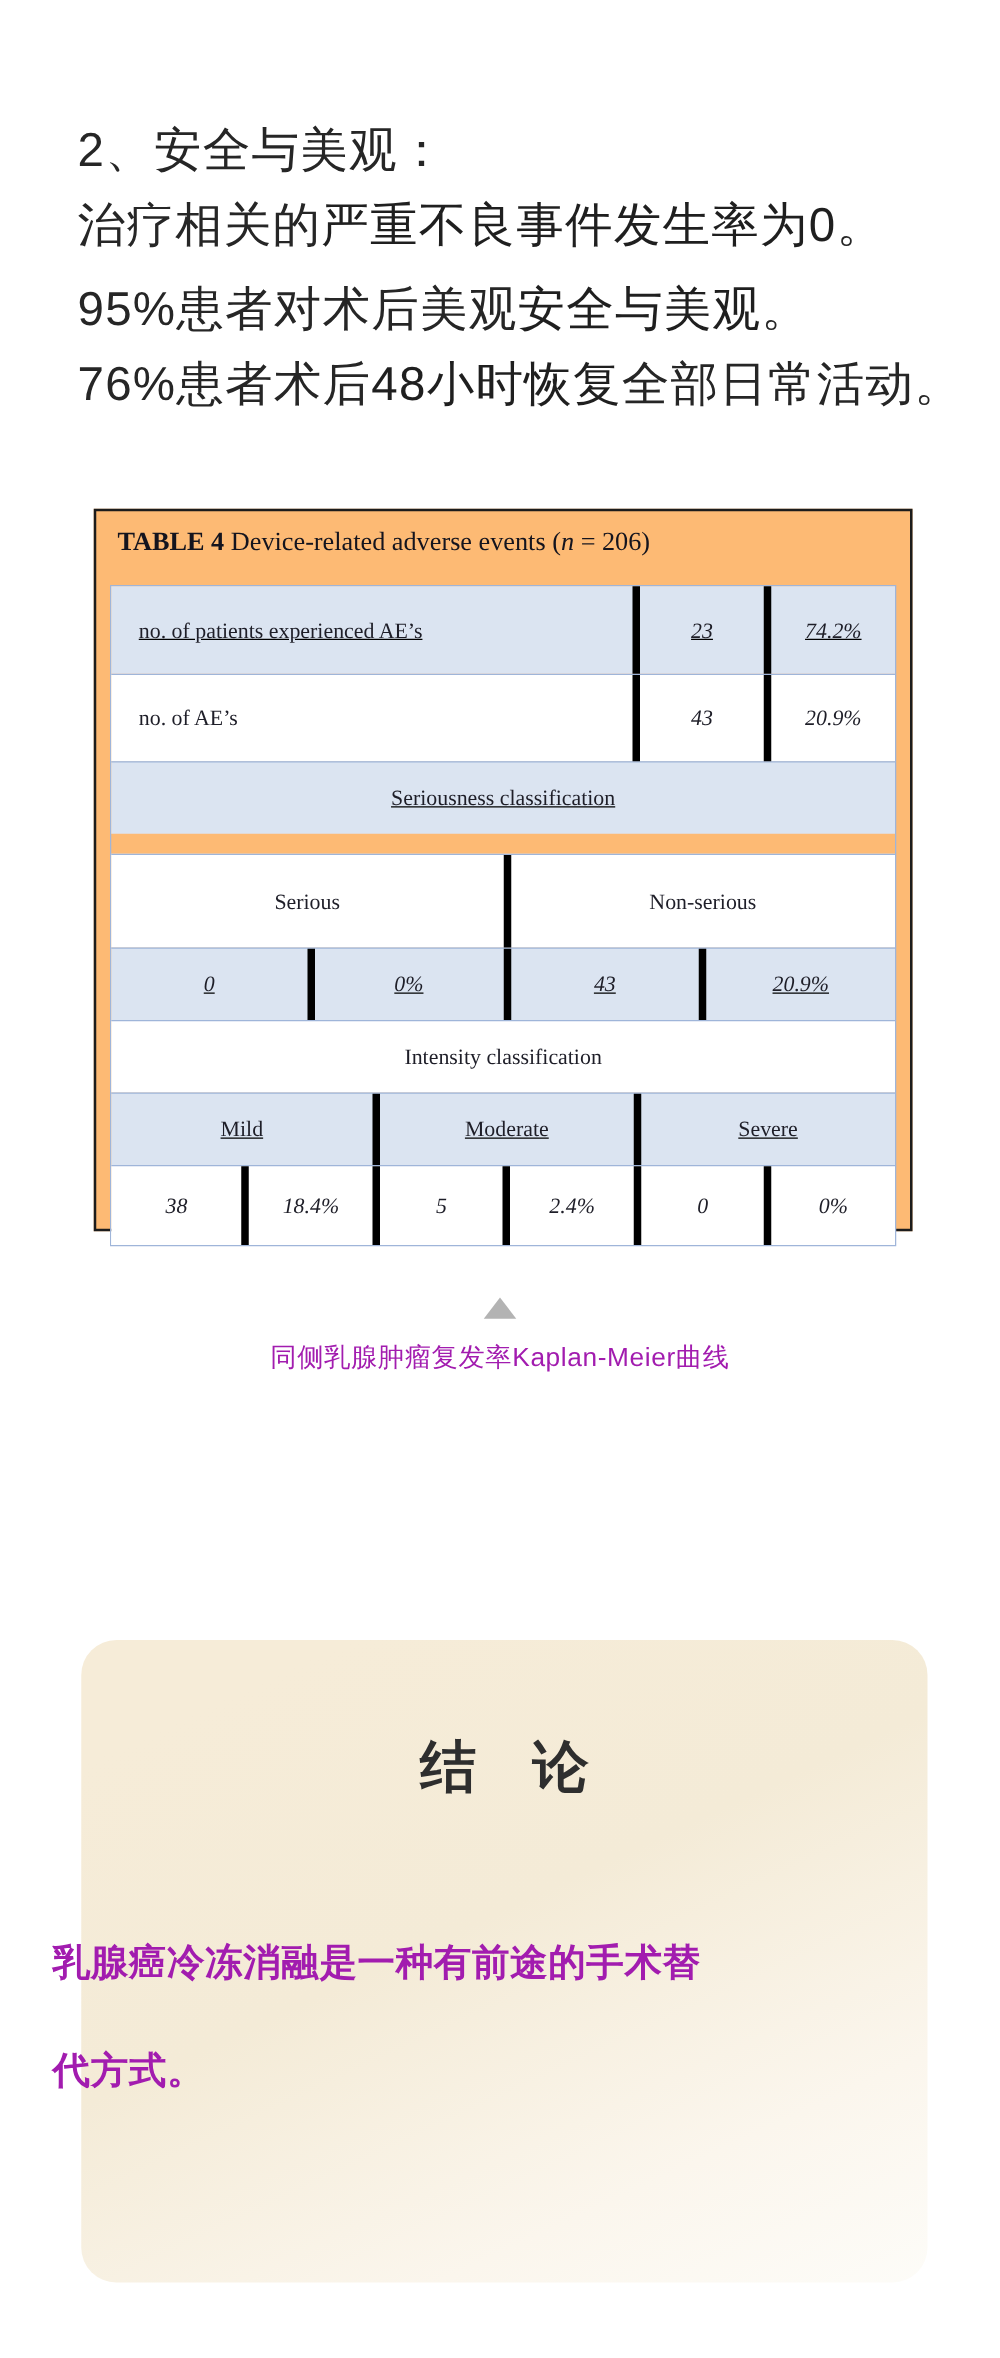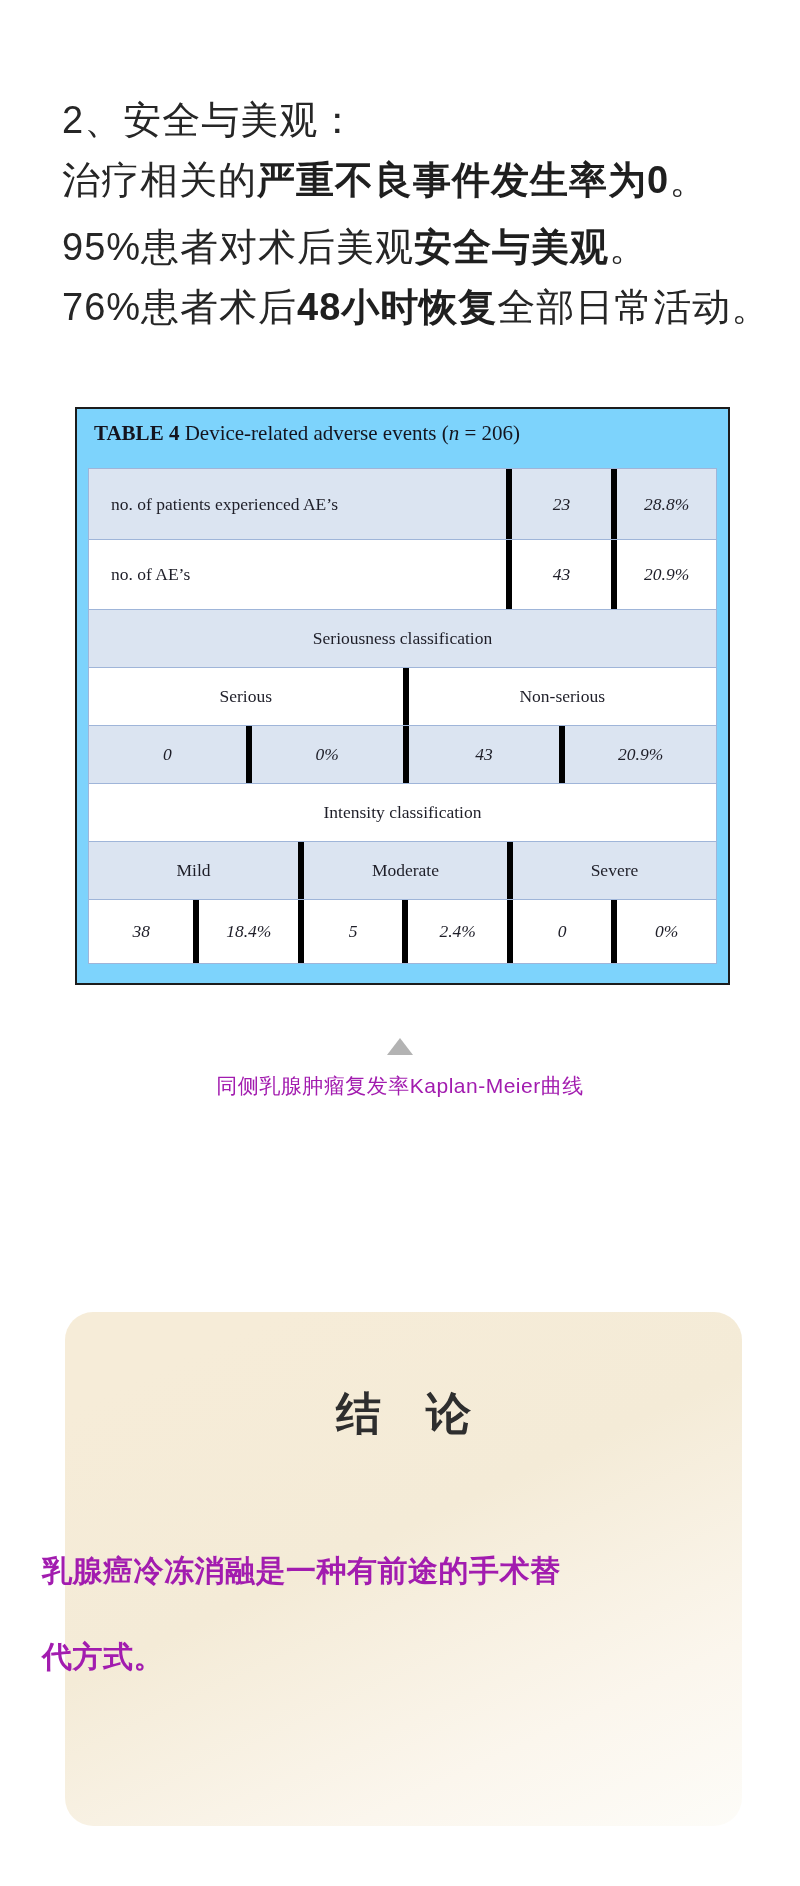--- a/index.html
+++ b/index.html
@@ -2,42 +2,42 @@
 <html><head>
 <meta charset="utf-8">
 <style>
   html,body{margin:0;padding:0;background:#ffffff;}
   #page{position:relative;width:800px;height:1886px;background:#ffffff;overflow:hidden;
         font-family:"Liberation Sans","DejaVu Sans",sans-serif;}
 
   
   .intro-line{position:absolute;left:62px;font-size:38px;color:#262626;
               letter-spacing:1px;white-space:nowrap;font-weight:400;}
-  .intro-line b{font-weight:700;color:#1f1f1f;}
+  .intro-line b{font-weight:400;color:#1f1f1f;}
 
   
   #table-box{position:absolute;left:75px;top:407px;width:655px;height:578px;
-             background:#7dd3fc;border:2px solid #1c1c1c;box-sizing:border-box;}
+             background:#fdba74;border:2px solid #1c1c1c;box-sizing:border-box;}
   #table-title{position:absolute;left:17px;top:12px;
                font-family:"Liberation Serif","DejaVu Serif",serif;
                font-size:21px;color:#14141e;white-space:nowrap;}
   #table-title .tb{font-weight:700;}
   #table-title .it{font-style:italic;}
   #grid{position:absolute;left:11px;right:11px;top:59px;
         border:1px solid #9fb5d9;box-sizing:border-box;}
   .row{display:flex;width:100%;box-sizing:border-box;}
   .row + .row{border-top:1px solid #9fb5d9;}
-  .blue{background:#dbe4f1;}
+  .blue{background:#dbe4f1;text-decoration:underline;}
   .white{background:#ffffff;}
   .cell{display:flex;align-items:center;justify-content:center;box-sizing:border-box;
         font-family:"Liberation Serif","DejaVu Serif",serif;font-size:17.5px;color:#1e1e28;}
   .cell + .cell{border-left:6px solid #000000;}
   .cell.lbl{justify-content:flex-start;padding-left:22px;}
   .num{font-style:italic;}
-  .hA{height:70px;} .hB{height:70px;} .hC{height:58px;} .hD{height:58px;}
+  .hA{height:70px;} .hB{height:70px;} .hC{height:58px;} .hD{height:75px;margin-top:16px;}
   .hE{height:58px;} .hF{height:58px;} .hG{height:58px;} .hH{height:64px;}
   .w-label{width:66.5%;} .w-count{width:16.8%;} .w-pct{width:16.7%;}
   .w-half{width:50%;} .w-quarter{width:25%;} .w-third{width:33.333%;} .w-sixth{width:16.666%;}
   .w-full{width:100%;}
 
   
   #fig-triangle{position:absolute;left:387px;top:1038px;width:0;height:0;
                 border-left:13px solid transparent;border-right:13px solid transparent;
                 border-bottom:17px solid #b3b3b3;}
   #fig-caption{position:absolute;left:0;top:1072px;width:800px;text-align:center;
@@ -77,21 +77,21 @@
     <div id="table-title">
       <span class="tb">TABLE 4</span>
       <span>Device-related adverse events (</span><span class="it">n</span><span> = 206)</span>
     </div>
 
     <div id="grid">
 
       <div class="row hA blue">
         <div class="cell lbl w-label">no. of patients experienced AE’s</div>
         <div class="cell num w-count">23</div>
-        <div class="cell num w-pct">28.8%</div>
+        <div class="cell num w-pct">74.2%</div>
       </div>
 
       <div class="row hB white">
         <div class="cell lbl w-label">no. of AE’s</div>
         <div class="cell num w-count">43</div>
         <div class="cell num w-pct">20.9%</div>
       </div>
 
       <div class="row hC blue">
         <div class="cell w-full">Seriousness classification</div>

